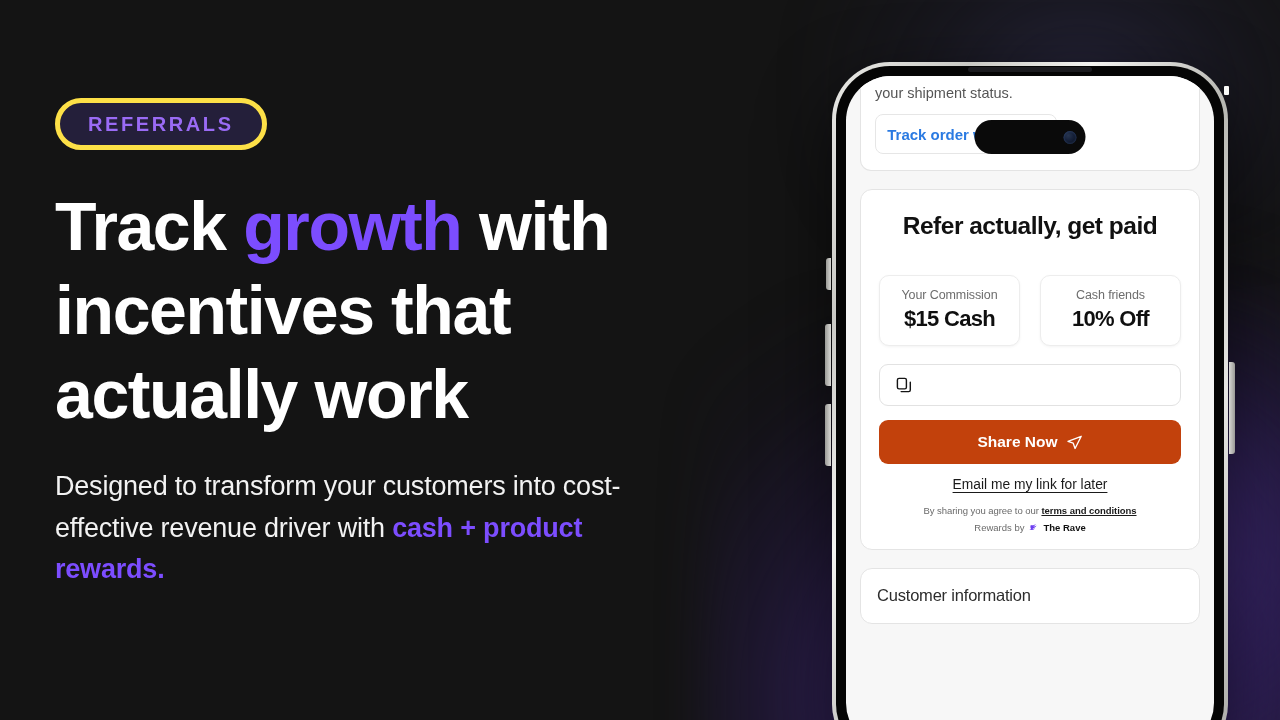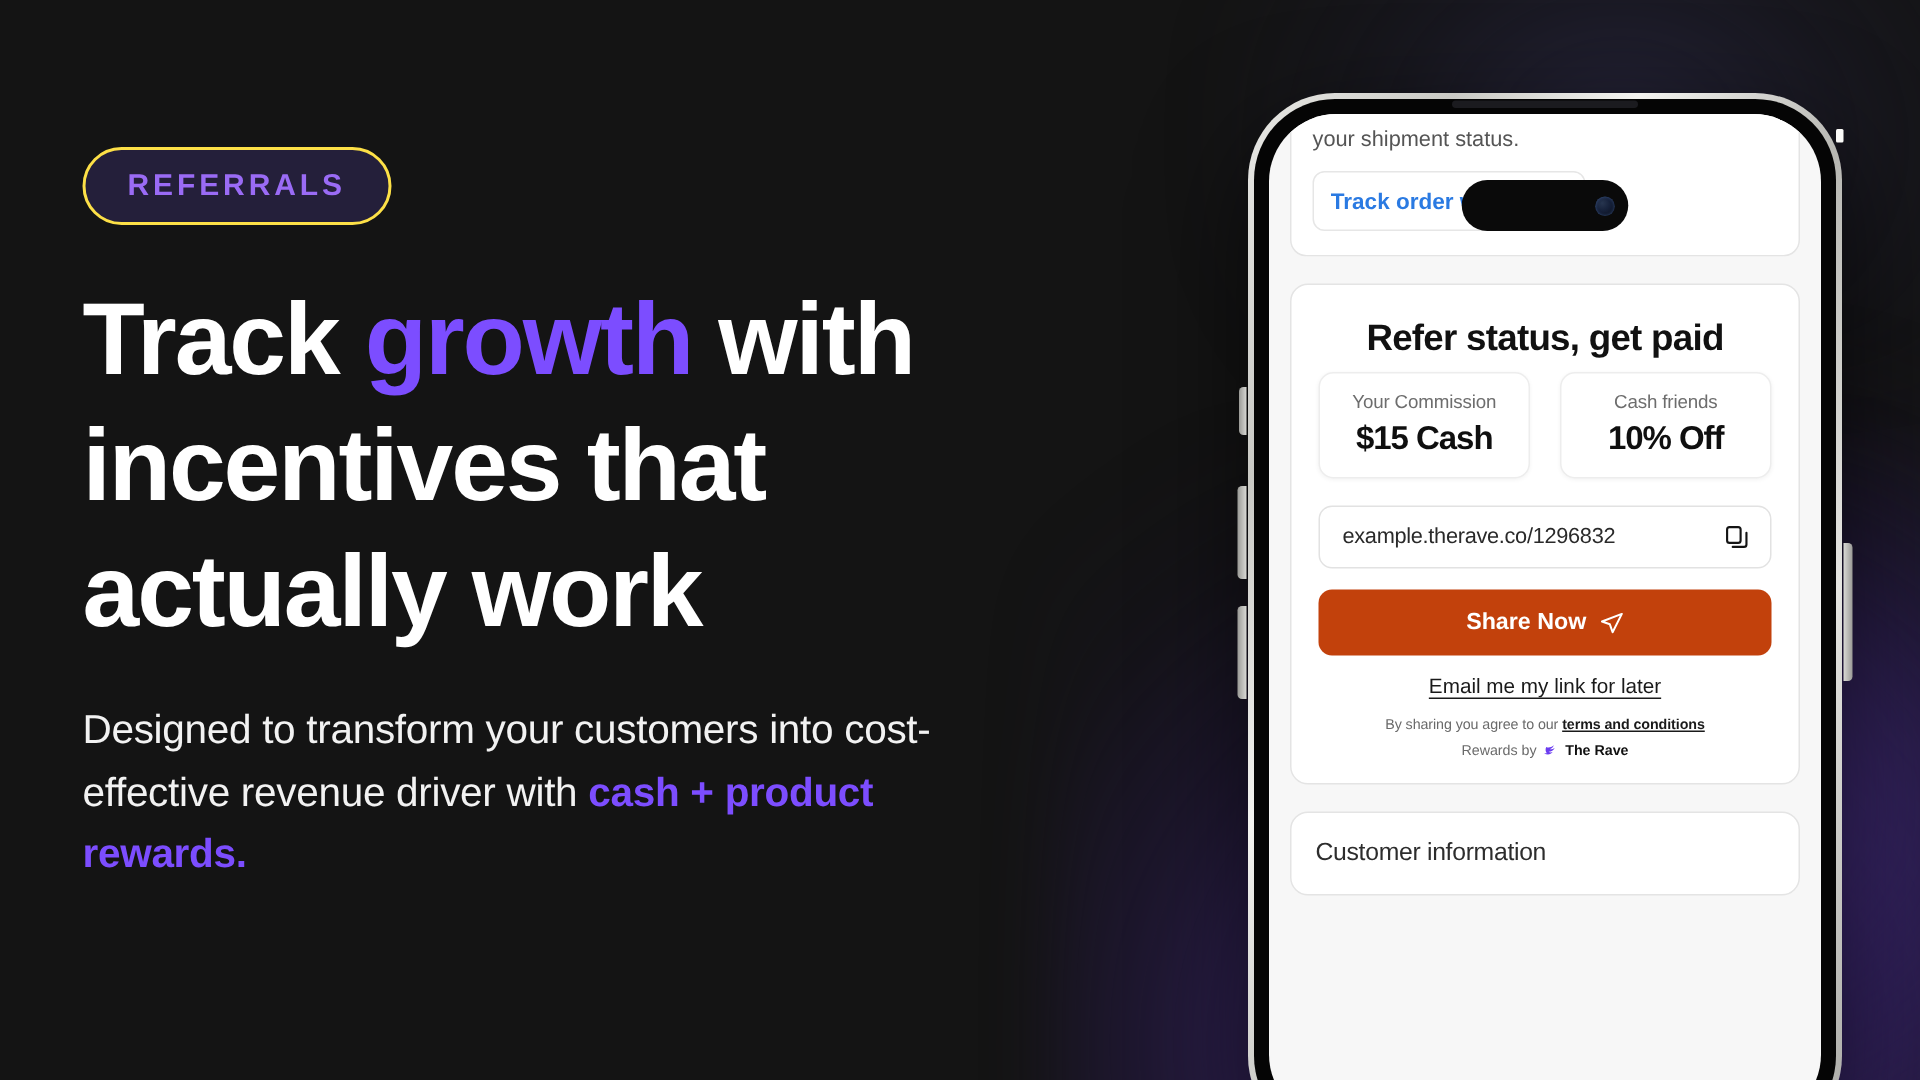--- a/index.html
+++ b/index.html
@@ -53,21 +53,21 @@
     pointer-events:none;
   }
 
   
   .left { position:absolute; left:55px; top:0; width:660px; height:720px; }
 
   .badge {
     position:absolute; left:0; top:98px;
     display:inline-flex; align-items:center; justify-content:center;
     height:52px; padding:0 28px;
-    border:2px solid #fde047;
+    border:5px solid #fde047;
     border-radius:26px;
     background:#241f3a;
     color:#9a6bf5;
     font-size:20px; font-weight:700; letter-spacing:2.6px;
   }
 
   .headline {
     position:absolute; left:0; top:184px; width:620px;
     font-size:68px; line-height:84px; font-weight:700;
     color:#ffffff; letter-spacing:-1.4px;
@@ -174,21 +174,21 @@
     margin-top:18px;
     padding:22px 18px 16px;
     border-radius:12px;
   }
   .refer-title {
     text-align:center;
     font-size:24.5px; font-weight:700; color:#111111;
     letter-spacing:-0.5px;
   }
 
-  .reward-row { display:flex; gap:20px; margin-top:8px; }
+  .reward-row { display:flex; gap:20px; margin-top:35px; }
   .reward {
     flex:1;
     background:#fff;
     border:1px solid #ededed;
     border-radius:10px;
     padding:12px 6px 13px;
     text-align:center;
     box-shadow:0 1px 3px rgba(0,0,0,0.05);
   }
   .reward-label { font-size:12.5px; color:#6d6d6d; letter-spacing:-0.1px; }
@@ -286,35 +286,34 @@
         <div class="sheet">
 
           <div class="card card-shipment">
             <div class="ship-text">your shipment status.</div>
             <div class="track-btn">
               <span>Track order with Shop</span>
             </div>
           </div>
 
           <div class="card card-refer">
-            <div class="refer-title">Refer status, get paid</div>
+            <div class="refer-title">Refer actually, get paid</div>
 
             <div class="reward-row">
               <div class="reward">
                 <div class="reward-label">Your Commission</div>
                 <div class="reward-value">$15 Cash</div>
               </div>
               <div class="reward">
                 <div class="reward-label">Cash friends</div>
                 <div class="reward-value">10% Off</div>
               </div>
             </div>
 
             <div class="link-field">
-              <span class="link-text">example.therave.co/1296832</span>
               <svg class="copy-icon" viewBox="0 0 24 24" fill="none" stroke="#141414" stroke-width="1.9" stroke-linecap="round" stroke-linejoin="round">
                 <rect x="3.2" y="3.2" width="12" height="14" rx="2.2"></rect>
                 <path d="M8.2 20.8h10a2.2 2.2 0 0 0 2.2-2.2V8.2"></path>
               </svg>
             </div>
 
             <div class="share-btn">
               <span>Share Now</span>
               <svg class="plane" viewBox="0 0 24 24" fill="none" stroke="#ffffff" stroke-width="1.9" stroke-linecap="round" stroke-linejoin="round">
                 <path d="M21.5 3.2 2.8 10.4l7.4 2.6 2.6 7.4z"></path>

